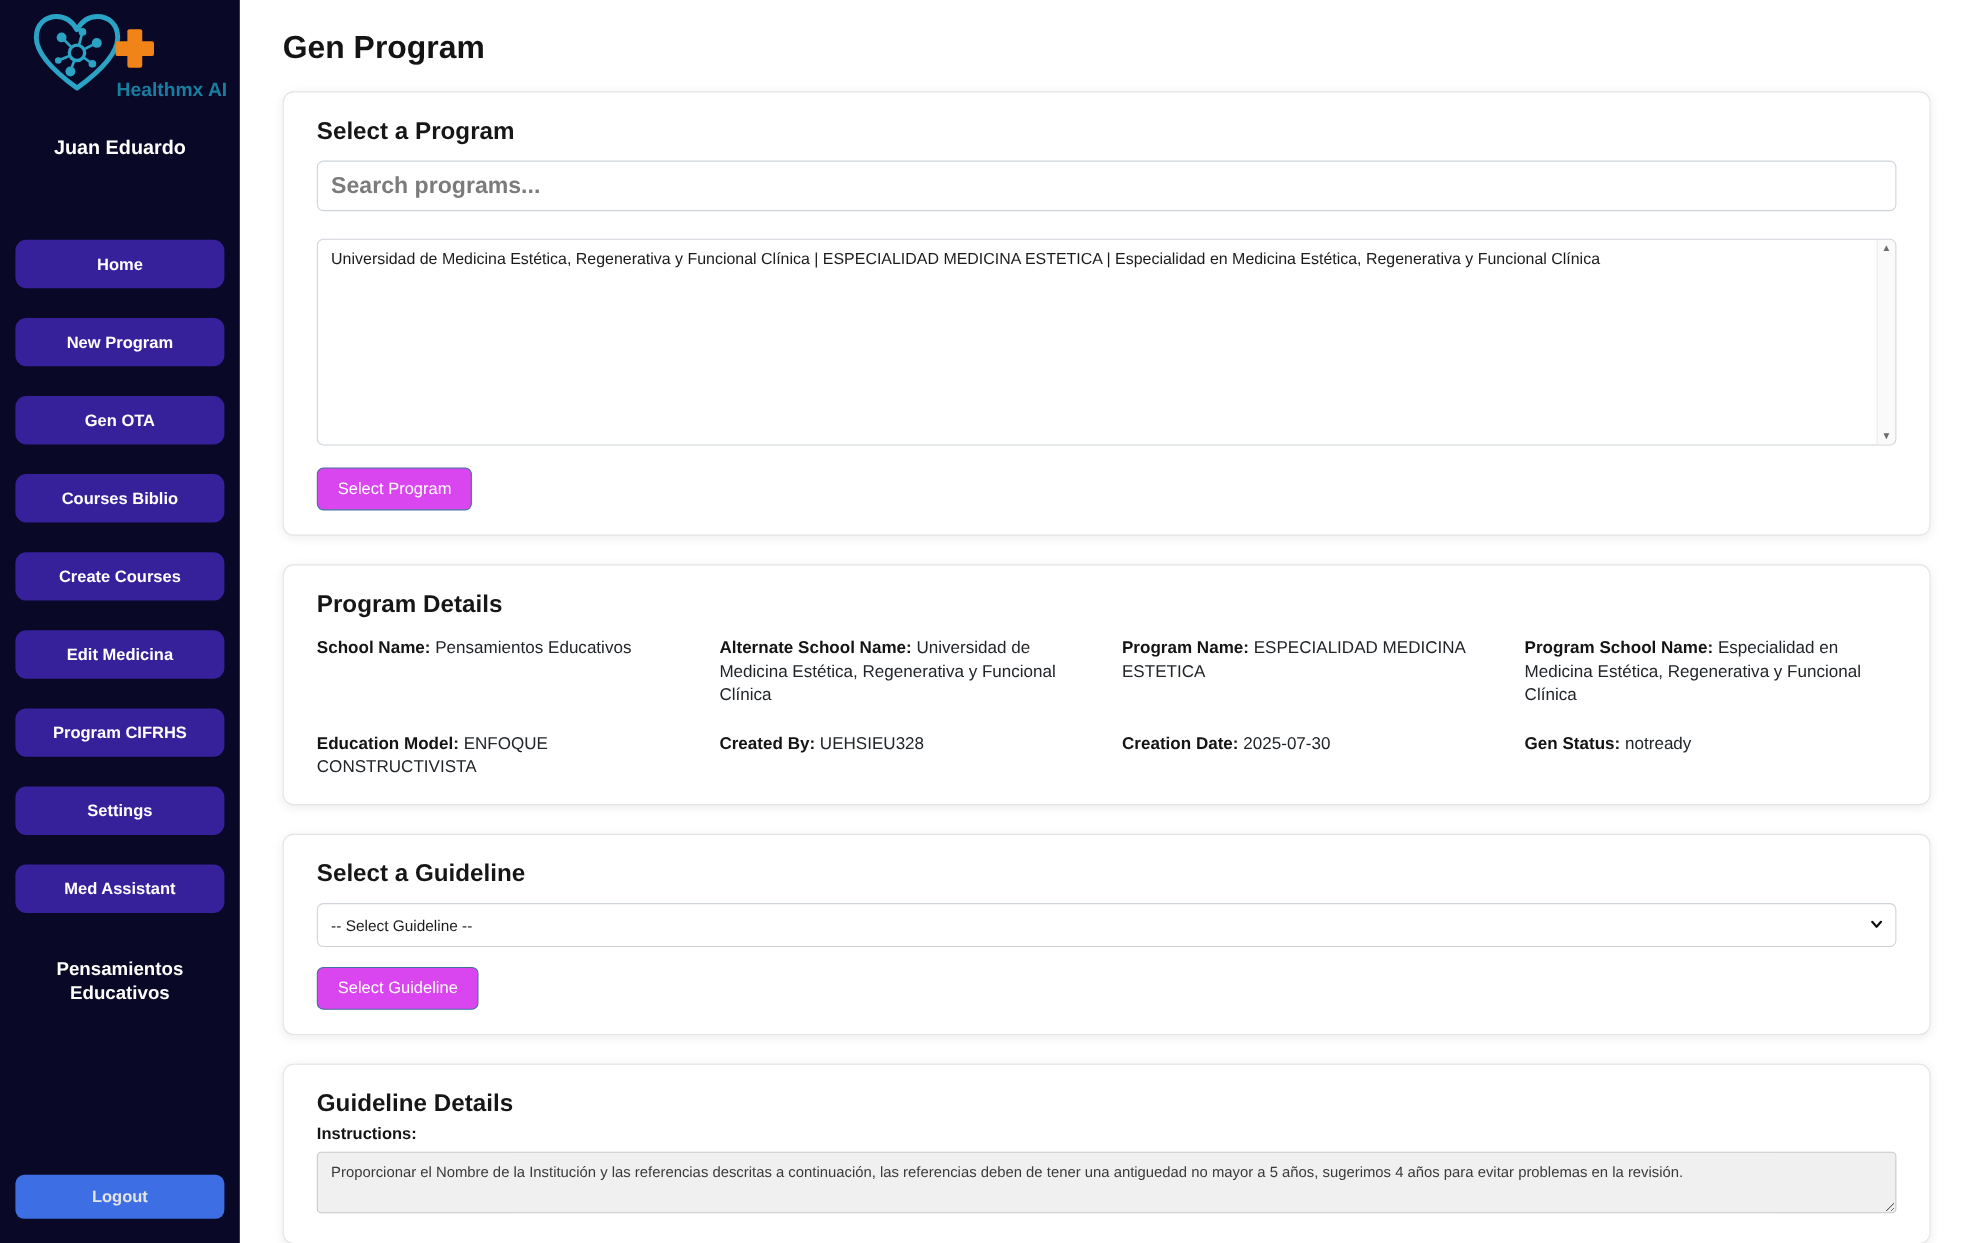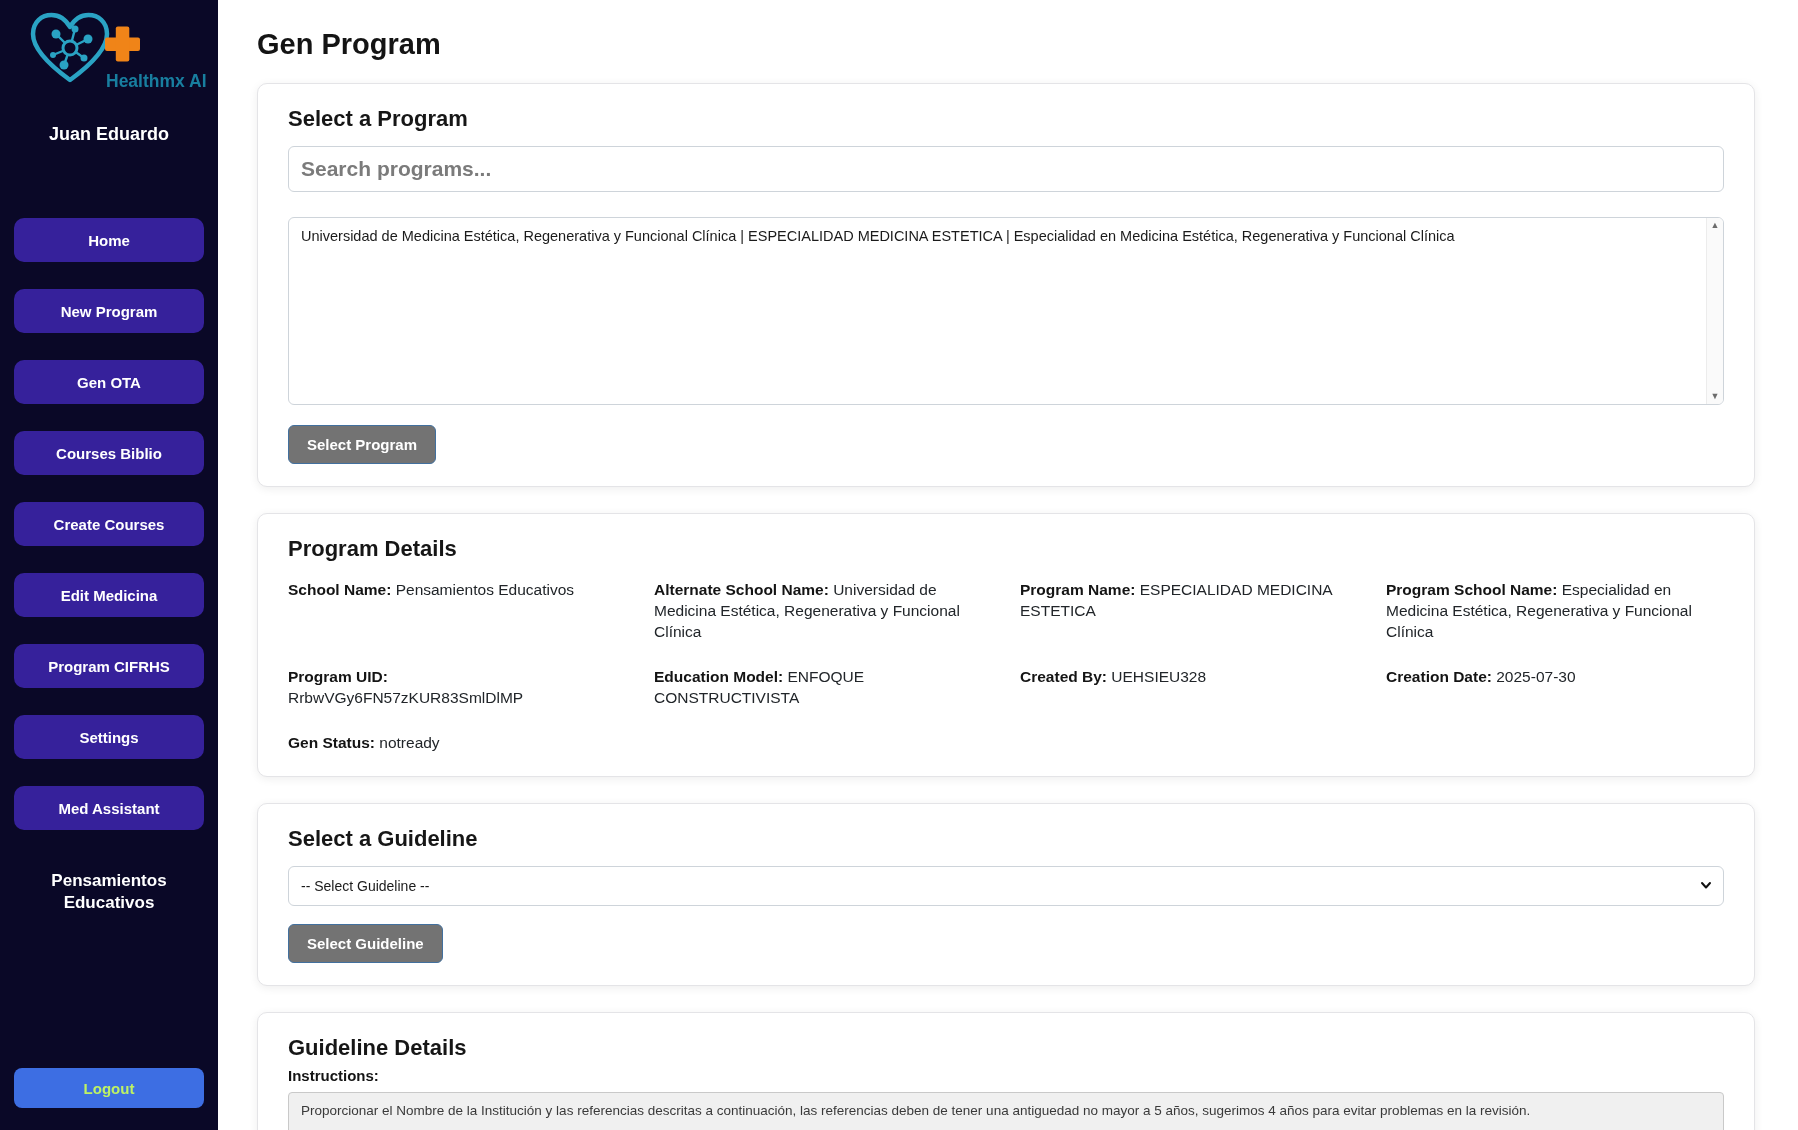--- a/index.html
+++ b/index.html
@@ -13,21 +13,21 @@
   .logo-wrap { padding:8px 0 0 20px; height:92px; }
   .username { color:#ffffff; font-weight:bold; font-size:18px; text-align:center; margin-top:32px; }
   .nav { margin-top:60px; display:flex; flex-direction:column; }
   .nav-btn { margin:13px 14px 14px 14px; height:44px; border:none; border-radius:10px;
     background:#36219b; color:#ffffff; font-weight:bold; font-size:15px;
     font-family:inherit; cursor:pointer; display:flex; align-items:center; justify-content:center; }
   .org-name { margin-top:26px; padding:0 28px; color:#ffffff; font-weight:bold;
     font-size:17px; line-height:1.32; text-align:center; }
   .side-spacer { flex:1; }
   .logout-btn { margin:16px 14px 22px 14px; height:40px; border:none; border-radius:8px;
-    background:#3d6ee3; color:#bef264; font-weight:bold; font-size:15px;
+    background:#3d6ee3; color:#e5e5e5; font-weight:bold; font-size:15px;
     font-family:inherit; cursor:pointer; }
 
   
   .main { flex:1; padding:28px 43px 0 39px; overflow:hidden; }
   .page-title { font-size:29px; font-weight:bold; color:#141414; margin-bottom:22px; }
 
   .card { background:#ffffff; border:1px solid #e4e4e7; border-radius:10px;
     box-shadow:0 2px 10px rgba(0,0,0,0.07); padding:22px 30px; margin-bottom:26px; }
   .card h2 { font-size:22px; font-weight:bold; color:#161616; margin-bottom:14px; }
 
@@ -37,22 +37,22 @@
   .search-input::placeholder { color:#7b7b7b; }
   .listbox { position:relative; margin-top:25px; height:188px; border:1px solid #ced4da;
     border-radius:6px; background:#ffffff; overflow:hidden; }
   .listbox-option { font-size:14.5px; color:#1b1b1b; padding:10px 12px 0 12px;
     white-space:nowrap; overflow:hidden; width:calc(100% - 18px); }
   .listbox-scrollbar { position:absolute; top:0; right:0; width:17px; height:100%;
     background:#fafafa; border-left:1px solid #ececec; display:flex; flex-direction:column;
     justify-content:space-between; align-items:center; padding:3px 0; }
   .scroll-arrow { font-size:9px; color:#6c6c6c; line-height:1; }
 
-  .btn-steel { margin-top:20px; background:#737373; border:1px solid #42709e; border-radius:6px;
-    color:#ffffff; font-size:15px; font-family:inherit; padding:10px 18px; cursor:pointer;font-weight:bold; }
+  .btn-steel { margin-top:20px; background:#d946ef; border:1px solid #42709e; border-radius:6px;
+    color:#ffffff; font-size:15px; font-family:inherit; padding:10px 18px; cursor:pointer; }
 
   
   .details-grid { display:grid; grid-template-columns:repeat(4,1fr); column-gap:28px;
     row-gap:24px; margin-top:18px; }
   .detail-cell { font-size:15.5px; color:#212529; line-height:1.35; }
   .detail-cell b { font-weight:bold; color:#141414; }
 
   
   .select-wrap { position:relative; }
   .guideline-select { width:100%; height:40px; border:1px solid #ced4da; border-radius:6px;
@@ -142,21 +142,20 @@
       <button class="btn-steel">Select Program</button>
     </section>
 
     <section class="card">
       <h2>Program Details</h2>
       <div class="details-grid">
         <div class="detail-cell"><b>School Name:</b> <span>Pensamientos Educativos</span></div>
         <div class="detail-cell"><b>Alternate School Name:</b> <span>Universidad de Medicina Estética, Regenerativa y Funcional Clínica</span></div>
         <div class="detail-cell"><b>Program Name:</b> <span>ESPECIALIDAD MEDICINA ESTETICA</span></div>
         <div class="detail-cell"><b>Program School Name:</b> <span>Especialidad en Medicina Estética, Regenerativa y Funcional Clínica</span></div>
-        <div class="detail-cell"><b>Program UID:</b> <span>RrbwVGy6FN57zKUR83SmlDlMP</span></div>
         <div class="detail-cell"><b>Education Model:</b> <span>ENFOQUE CONSTRUCTIVISTA</span></div>
         <div class="detail-cell"><b>Created By:</b> <span>UEHSIEU328</span></div>
         <div class="detail-cell"><b>Creation Date:</b> <span>2025-07-30</span></div>
         <div class="detail-cell"><b>Gen Status:</b> <span>notready</span></div>
       </div>
     </section>
 
     <section class="card">
       <h2>Select a Guideline</h2>
       <div class="select-wrap">

